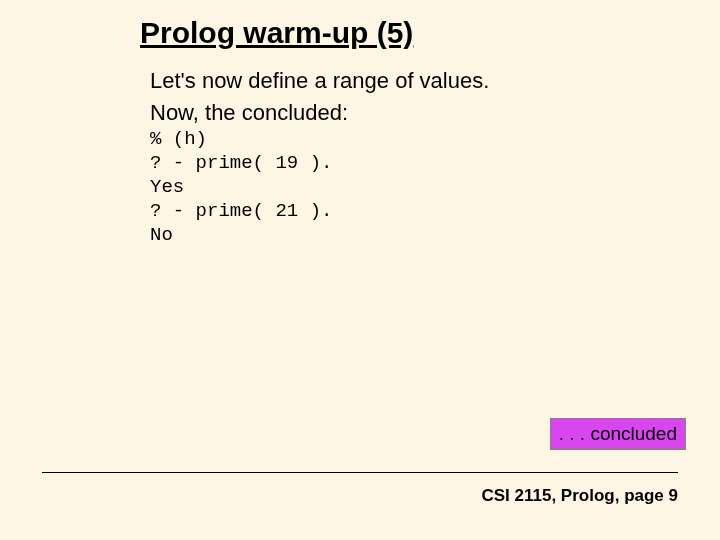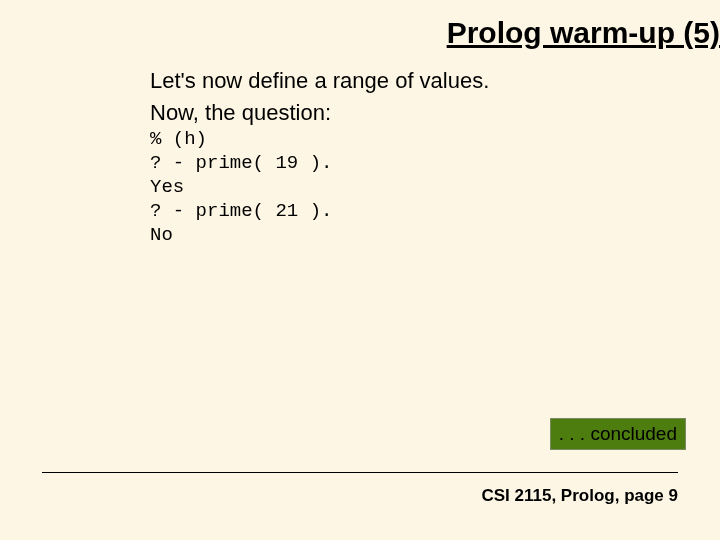--- a/index.html
+++ b/index.html
@@ -16,21 +16,21 @@
     position: relative;
     width: 720px;
     height: 540px;
     box-sizing: border-box;
   }
   .title {
     position: absolute;
     top: 16px;
     left: 0;
     right: 0;
-    text-align: right;
+    text-align: left;
     font-size: 30px;
     font-weight: bold;
     text-decoration: underline;
     color: #000;
     padding-left: 140px;
   }
   .content {
     position: absolute;
     top: 68px;
     left: 150px;
@@ -58,21 +58,21 @@
     margin-top: 2px;
   }
   .concluded {
     position: absolute;
     right: 34px;
     top: 418px;
     border: 1px solid #7a8a63;
     padding: 4px 8px;
     font-size: 19px;
     font-family: Arial, Helvetica, sans-serif;
-    background: #4d7c0f;
+    background: #d946ef;
   }
   .hr {
     position: absolute;
     left: 42px;
     right: 42px;
     top: 472px;
     border-top: 1px solid #000;
     height: 0;
   }
   .footer {
@@ -85,21 +85,21 @@
   }
 </style>
 </head>
 <body>
 <div class="slide">
 
   <div class="title">Prolog warm-up (5)</div>
 
   <div class="content">
     <div class="body-line">Let's now define a range of values.</div>
-    <div class="body-line2">Now, the question:</div>
+    <div class="body-line2">Now, the concluded:</div>
     <div class="code">% (h)
 ? - prime( 19 ).
 Yes
 ? - prime( 21 ).
 No</div>
   </div>
 
   <div class="concluded">. . . concluded</div>
 
   <div class="hr"></div>

